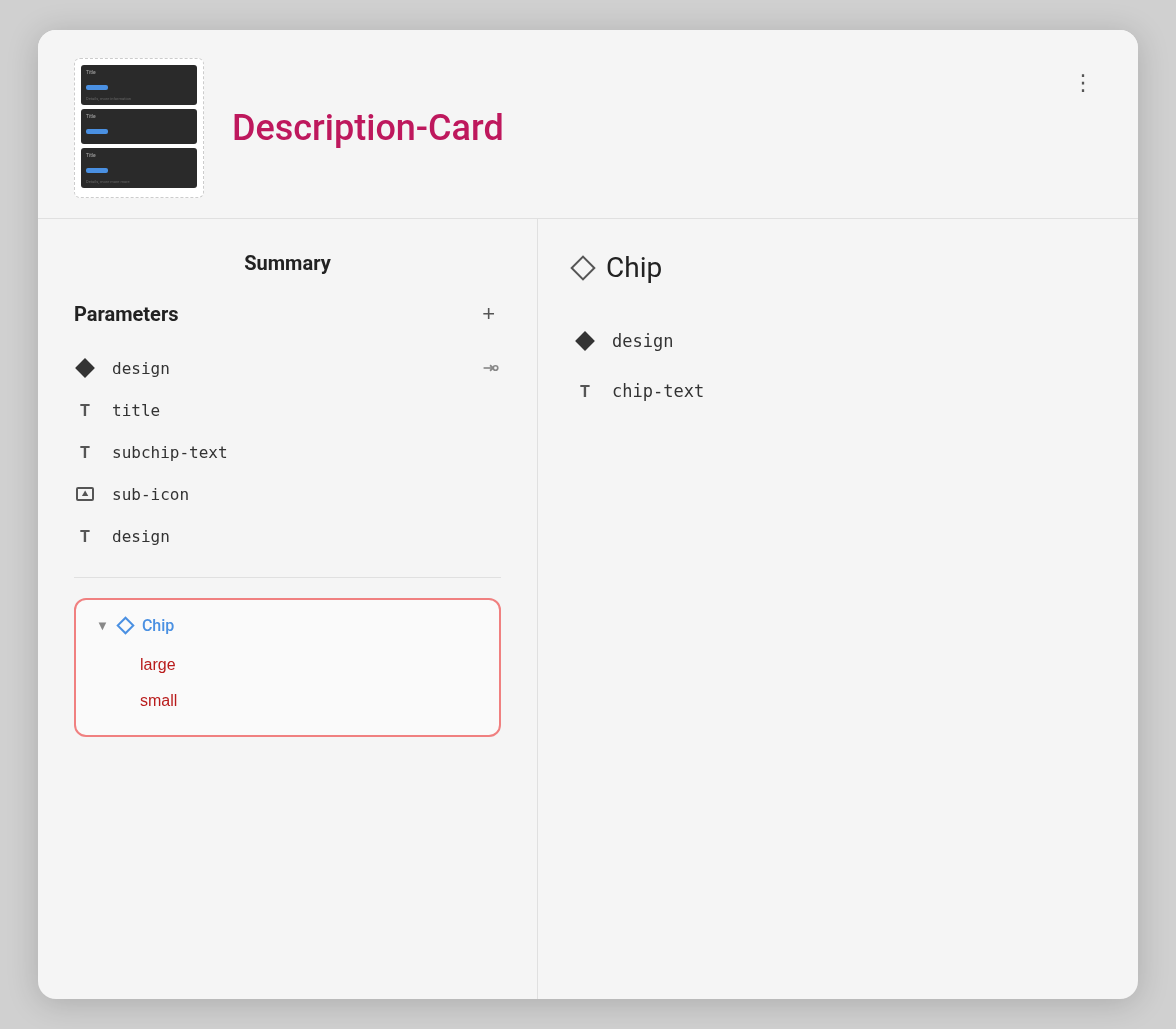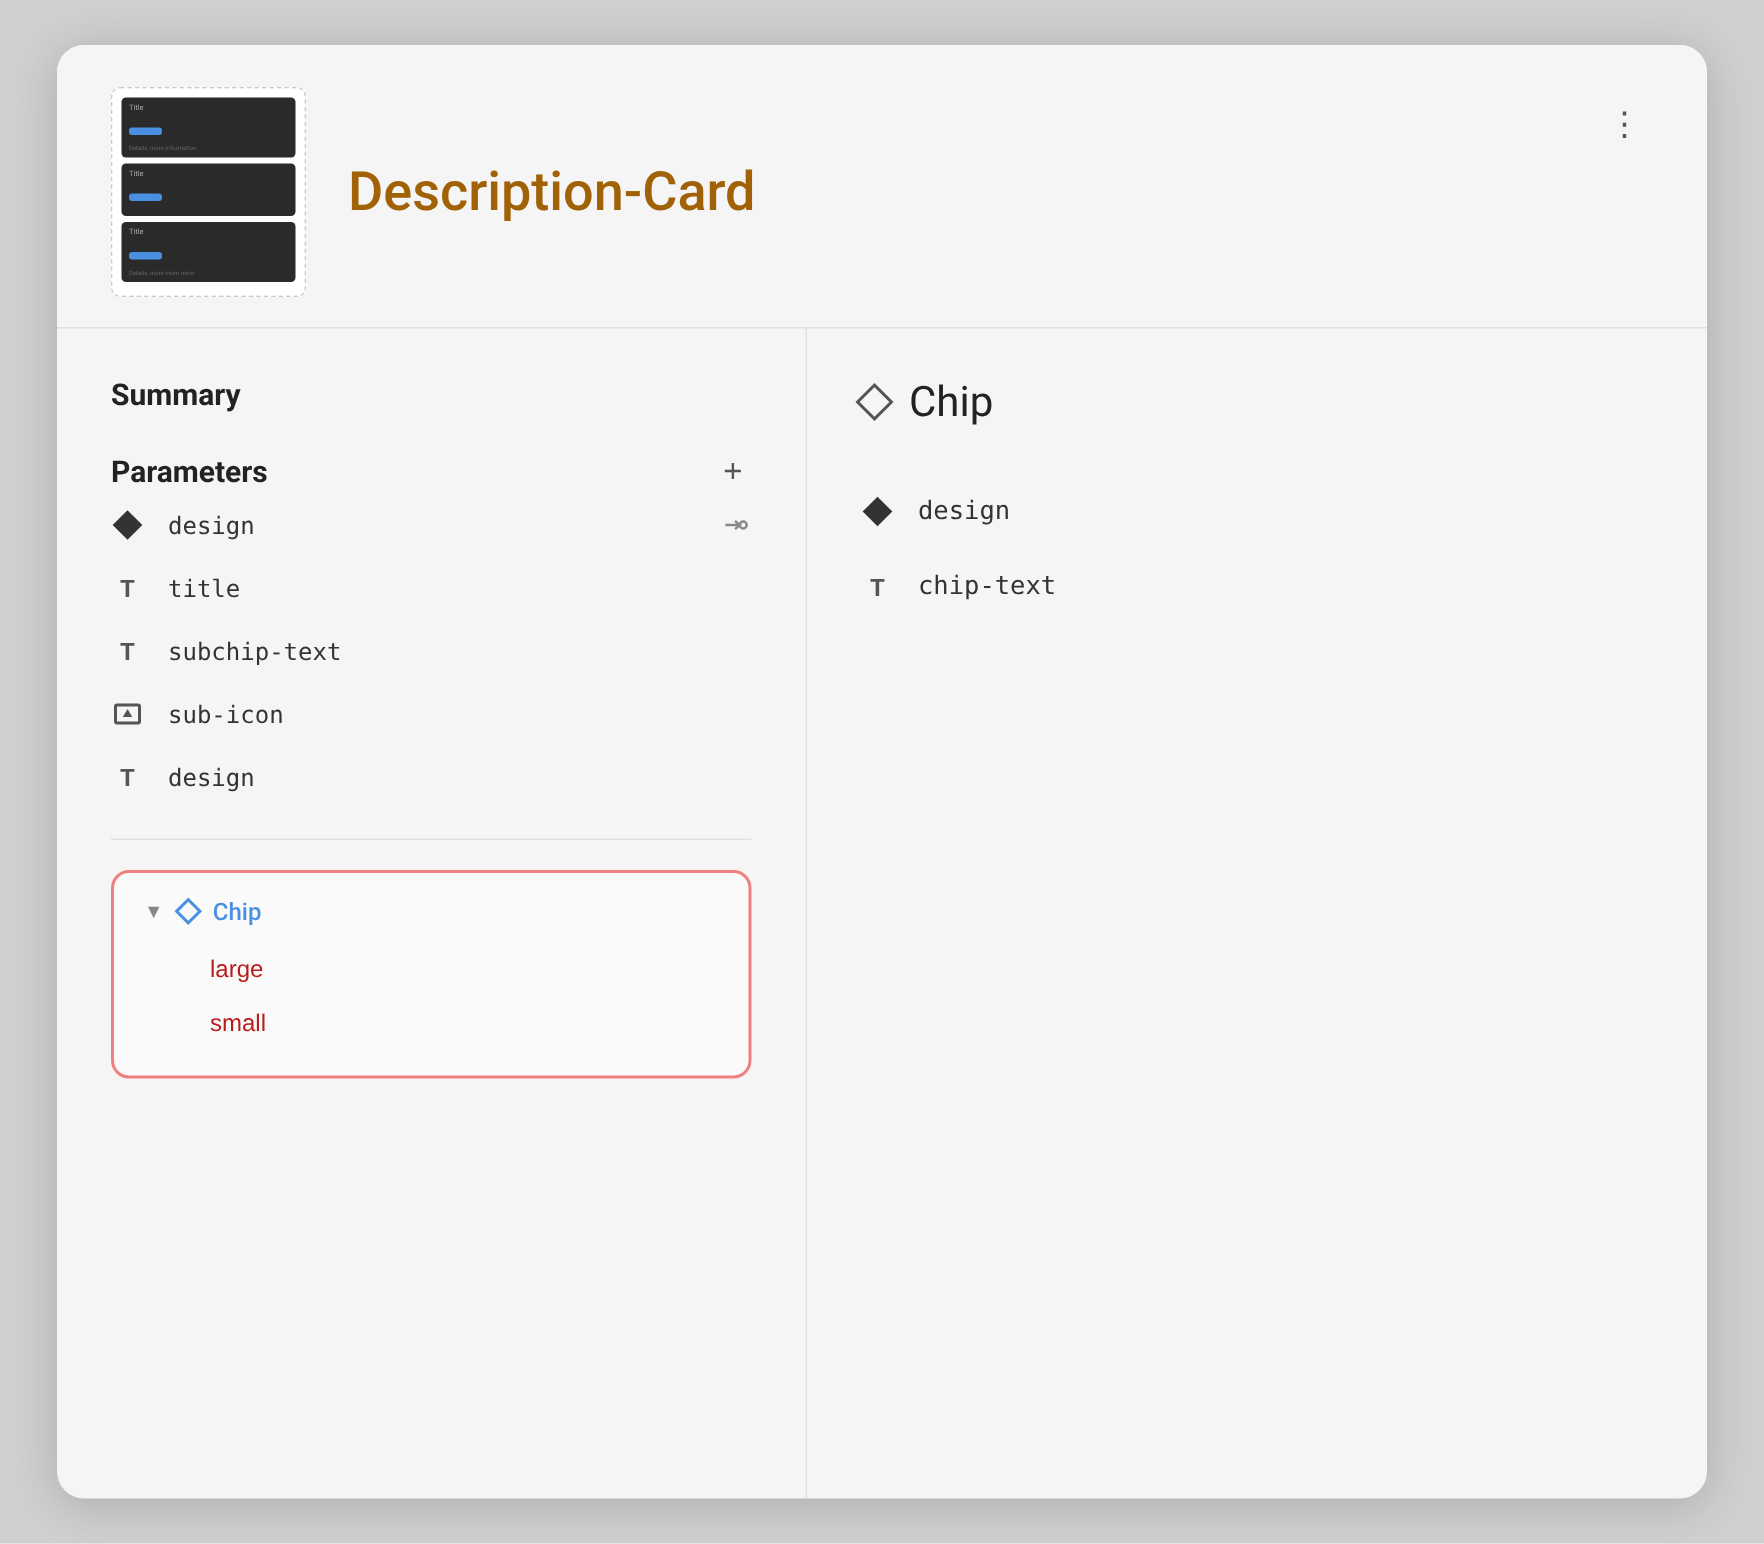--- a/index.html
+++ b/index.html
@@ -72,21 +72,21 @@
 
     .thumb-text {
       font-size: 4px;
       color: #666;
       line-height: 1.3;
     }
 
     .header-title {
       font-size: 36px;
       font-weight: 500;
-      color: #a16207;
+      color: #be185d;
       flex: 1;
     }
 
     .more-btn {
       position: absolute;
       right: 36px;
       top: 36px;
       background: none;
       border: none;
       cursor: pointer;
@@ -108,26 +108,28 @@
       border-right: 1px solid #e0e0e0;
       padding: 32px 36px;
       flex-shrink: 0;
     }
 
     .section-title {
       font-size: 20px;
       font-weight: 700;
       color: #222;
       margin-bottom: 24px;
+      text-align: center;
     }
 
     .params-header {
       display: flex;
       align-items: center;
       justify-content: space-between;
+      margin-bottom: 18px;
     }
 
     .add-btn {
       background: none;
       border: none;
       cursor: pointer;
       font-size: 22px;
       color: #555;
       padding: 2px 6px;
     }

